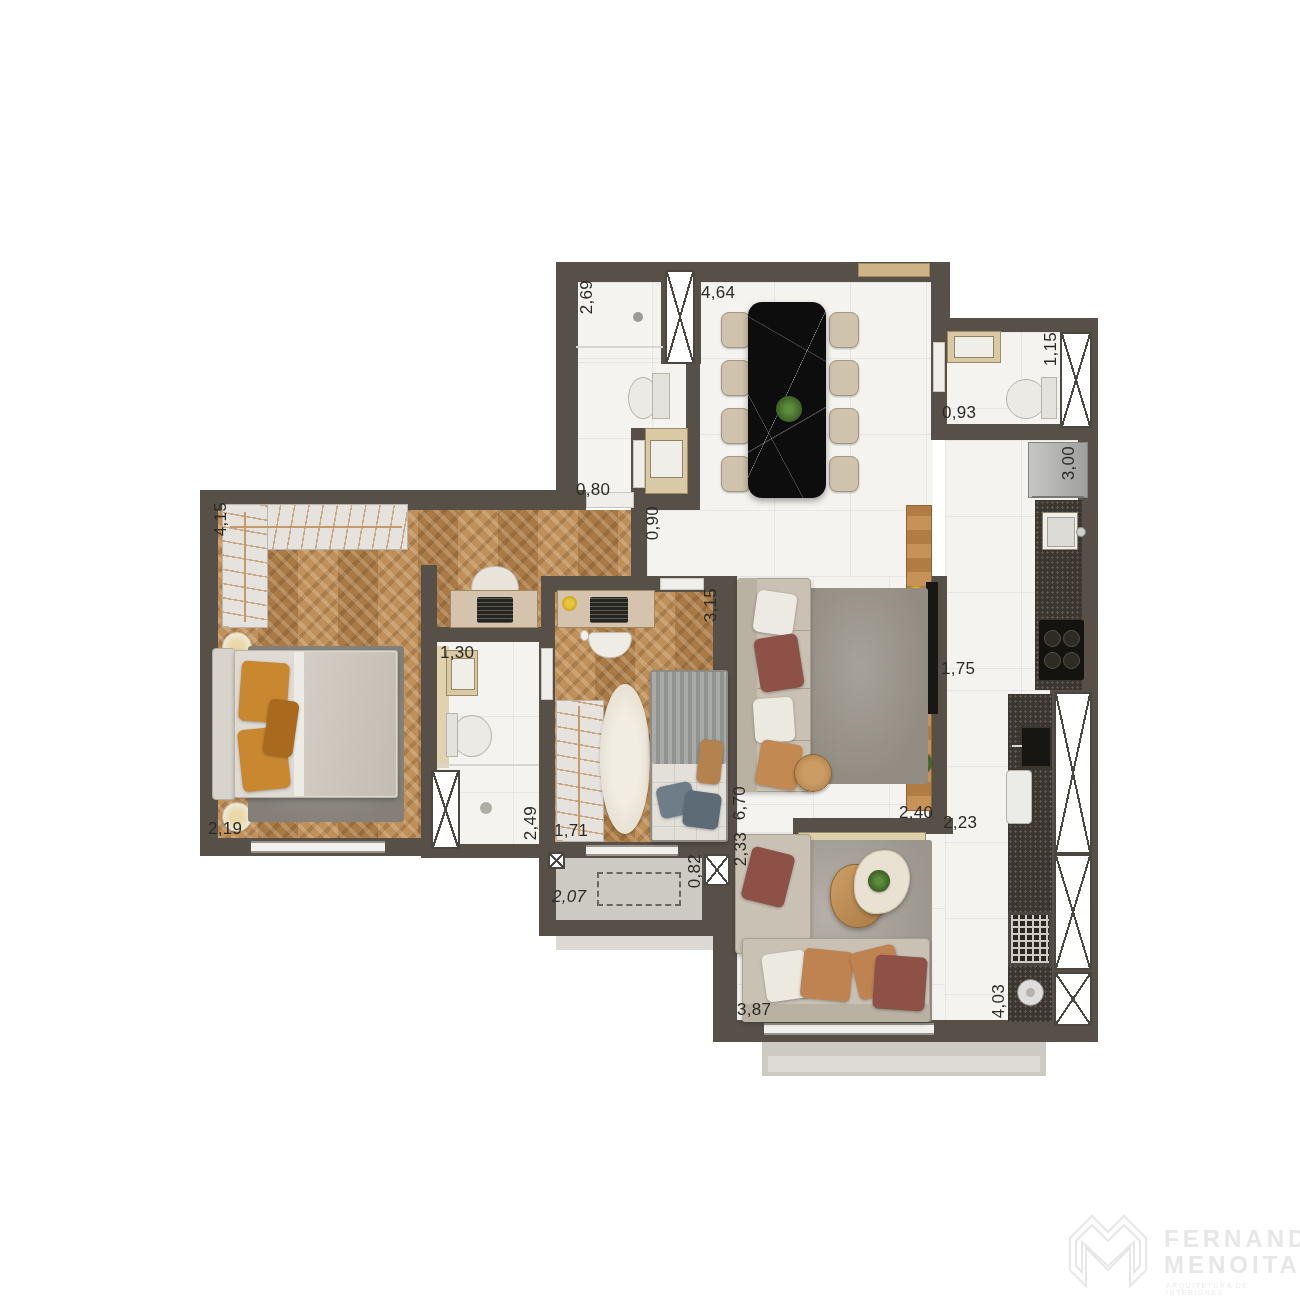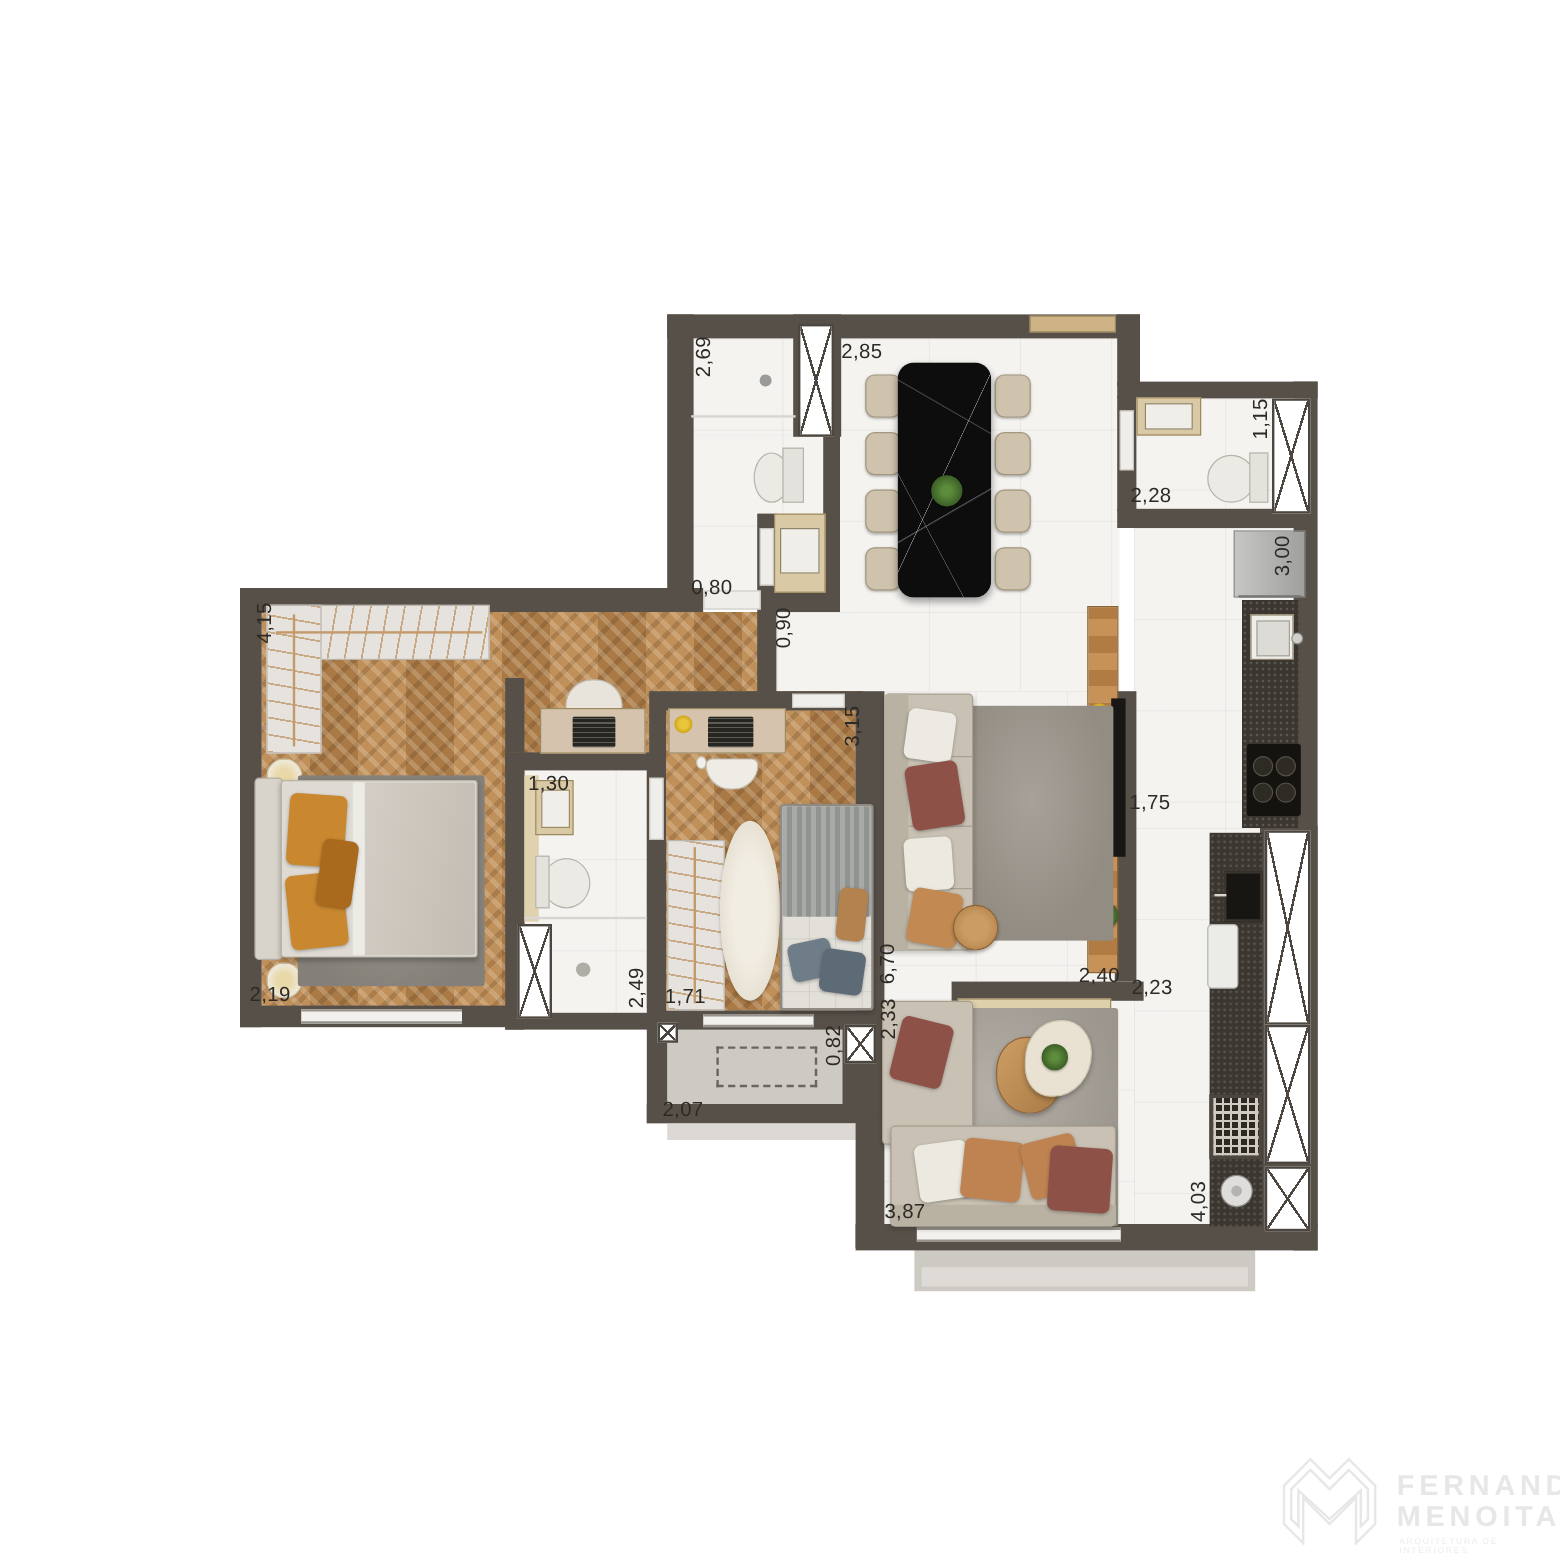--- a/index.html
+++ b/index.html
@@ -238,39 +238,39 @@
   <div class="abs" style="left:600px;top:684px;width:50px;height:150px;border-radius:50%;background:radial-gradient(#f2ede2 40%,#ddd6c7);box-shadow:0 1px 3px rgba(0,0,0,.25);"></div>
   <div class="abs" style="left:650px;top:670px;width:78px;height:172px;background:#e3e0da;border:2px solid #8f8b84;box-sizing:border-box;border-radius:3px;background-image:linear-gradient(rgba(130,130,125,.18) 1px,transparent 1px),linear-gradient(90deg,rgba(130,130,125,.18) 1px,transparent 1px);background-size:22px 22px;box-shadow:0 2px 4px rgba(0,0,0,.25);"></div>
   <div class="abs" style="left:652px;top:672px;width:74px;height:92px;background:repeating-linear-gradient(90deg,#a8aaa8 0 4px,#909390 4px 8px);border-radius:2px;"></div>
   <div class="pill" style="left:698px;top:740px;width:24px;height:44px;background:#b3824f;transform:rotate(6deg);"></div>
   <div class="pill" style="left:658px;top:784px;width:36px;height:32px;background:#6f7d88;transform:rotate(-12deg);"></div>
   <div class="pill" style="left:684px;top:792px;width:36px;height:36px;background:#5d6b77;transform:rotate(8deg);"></div>
 
   <div class="abs" style="left:597px;top:872px;width:84px;height:34px;border:2px dashed #6b655f;box-sizing:border-box;"></div>
 
   <span class="dim v" style="left:578px;top:280px;">2,69</span>
-  <span class="dim" style="left:701px;top:284px;">2,85</span>
+  <span class="dim" style="left:701px;top:284px;">4,64</span>
   <span class="dim v" style="left:1042px;top:332px;">1,15</span>
-  <span class="dim" style="left:942px;top:404px;">2,28</span>
+  <span class="dim" style="left:942px;top:404px;">0,93</span>
   <span class="dim v" style="left:1060px;top:446px;">3,00</span>
   <span class="dim" style="left:576px;top:481px;">0,80</span>
   <span class="dim v" style="left:644px;top:506px;">0,90</span>
   <span class="dim v" style="left:212px;top:502px;">4,15</span>
   <span class="dim" style="left:440px;top:644px;">1,30</span>
   <span class="dim v" style="left:702px;top:588px;">3,15</span>
   <span class="dim" style="left:941px;top:660px;">1,75</span>
   <span class="dim" style="left:208px;top:820px;">2,19</span>
   <span class="dim v" style="left:522px;top:806px;">2,49</span>
   <span class="dim" style="left:554px;top:822px;">1,71</span>
   <span class="dim v" style="left:731px;top:786px;">6,70</span>
   <span class="dim" style="left:899px;top:804px;">2,40</span>
   <span class="dim" style="left:943px;top:814px;">2,23</span>
   <span class="dim v" style="left:732px;top:832px;">2,33</span>
   <span class="dim v" style="left:686px;top:854px;">0,82</span>
-  <span class="dim" style="left:552px;top:916px;">2,07</span>
+  <span class="dim" style="left:552px;top:888px;font-style:italic;">2,07</span>
   <span class="dim" style="left:737px;top:1001px;">3,87</span>
   <span class="dim v" style="left:990px;top:984px;">4,03</span>
 
   <div class="abs" style="left:1062px;top:1208px;width:238px;height:92px;">
     <svg width="92" height="88" viewBox="0 0 92 88" style="position:absolute;left:0;top:0;">
       <g fill="none" stroke="#e7e7e7" stroke-width="2">
         <path d="M8 30 L30 8 L46 24 L62 8 L84 30 L84 62 L68 78 L68 40 L46 62 L24 40 L24 78 L8 62 Z"></path>
         <path d="M14 33 L30 17 L46 33 L62 17 L78 33 L78 58 L72 64 L72 34 L46 58 L20 34 L20 64 L14 58 Z"></path>
       </g>
     </svg>

